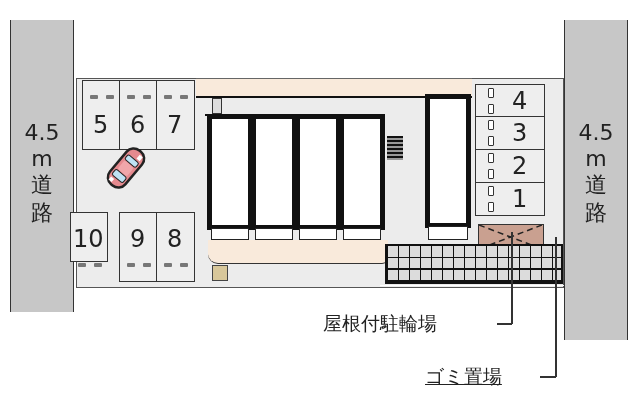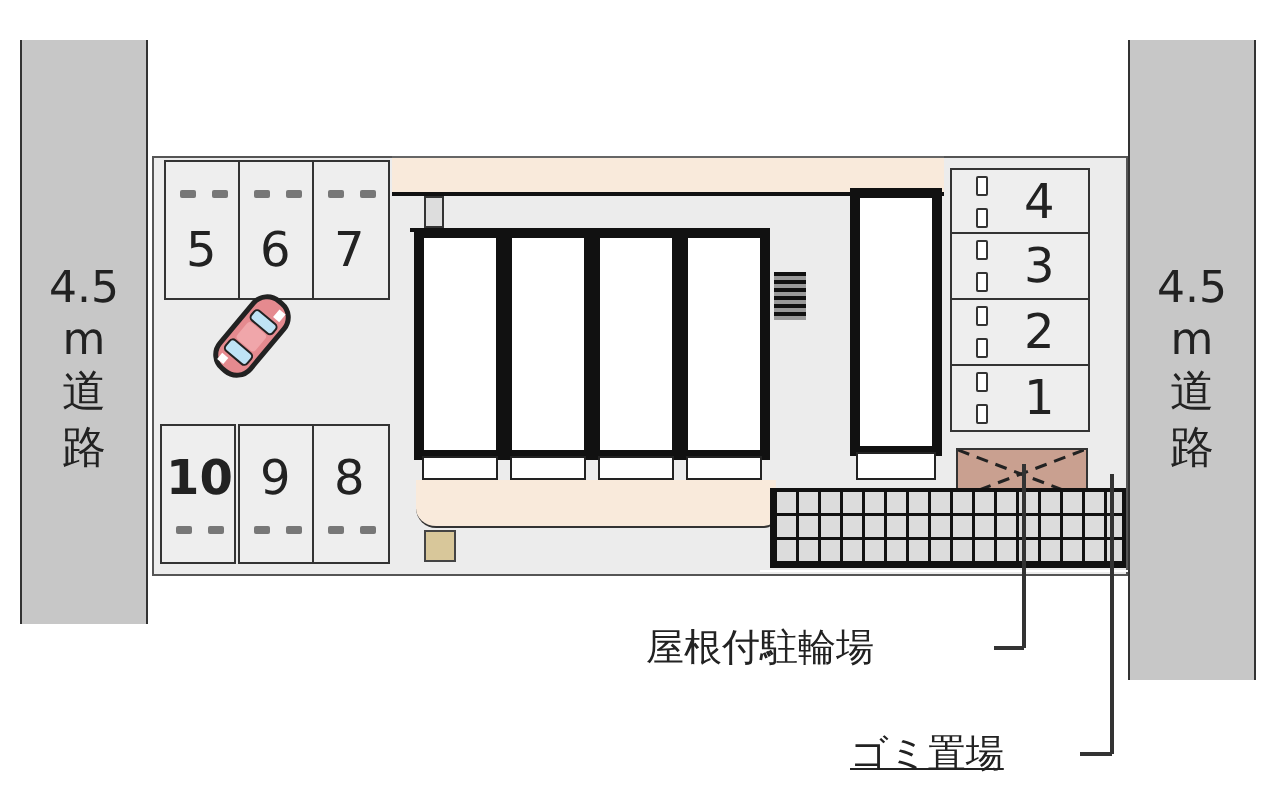--- a/index.html
+++ b/index.html
@@ -1,19 +1,19 @@
 <!DOCTYPE html>
 <html><head>
 <meta charset="utf-8">
 <style>
   html,body{margin:0;padding:0;background:#fff;}
   body{width:640px;height:400px;position:relative;overflow:hidden;font-family:"DejaVu Sans","Liberation Sans",sans-serif;color:#222;}
   .abs{position:absolute;box-sizing:border-box;}
   .road{background:#c7c7c7;border-left:1.5px solid #333;border-right:1.5px solid #333;}
-  .road-label{position:absolute;left:0;right:0;text-align:center;font-size:22px;line-height:26px;color:#222;margin-top:12px;}
+  .road-label{position:absolute;left:0;right:0;text-align:center;font-size:22px;line-height:26px;color:#222;}
   .lot{background:#ececec;border:1px solid #555;}
   .space{background:#eeeeee;border:1.5px solid #333;}
   .space-num{position:absolute;font-size:24px;color:#222;}
   .wheel{position:absolute;width:8px;height:4px;background:#777;border-radius:1px;}
   .wheel-v{position:absolute;width:4px;height:8px;background:#fff;border:1.5px solid #333;border-radius:1px;}
   .unit{background:#fff;border:5px solid #111;}
   .beige{background:#f9eadb;}
   .label{position:absolute;font-size:19px;color:#222;white-space:nowrap;}
   .leader{position:absolute;background:#333;}
 </style>
@@ -46,21 +46,21 @@
   <div class="wheel" style="left:7px;top:14px;"></div>
   <div class="wheel" style="left:23px;top:14px;"></div>
   <div class="space-num" style="left:10px;top:30px;">6</div>
 </div>
 <div class="abs space" style="left:156px;top:80px;width:39px;height:70px;">
   <div class="wheel" style="left:7px;top:14px;"></div>
   <div class="wheel" style="left:23px;top:14px;"></div>
   <div class="space-num" style="left:10px;top:30px;">7</div>
 </div>
 
-<div class="abs space" style="left:80px;top:212px;width:38px;height:70px;font-weight:bold;">
+<div class="abs space" style="left:70px;top:212px;width:38px;height:50px;">
   <div class="space-num" style="left:2px;top:12px;">10</div>
   <div class="wheel" style="left:7px;top:50px;"></div>
   <div class="wheel" style="left:23px;top:50px;"></div>
 </div>
 <div class="abs space" style="left:119px;top:212px;width:38px;height:70px;">
   <div class="space-num" style="left:10px;top:12px;">9</div>
   <div class="wheel" style="left:7px;top:50px;"></div>
   <div class="wheel" style="left:23px;top:50px;"></div>
 </div>
 <div class="abs space" style="left:156px;top:212px;width:39px;height:70px;">

